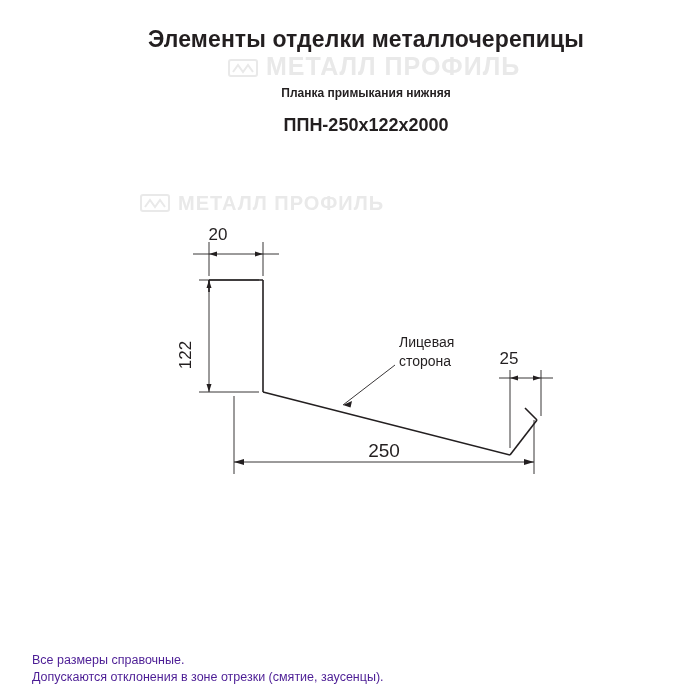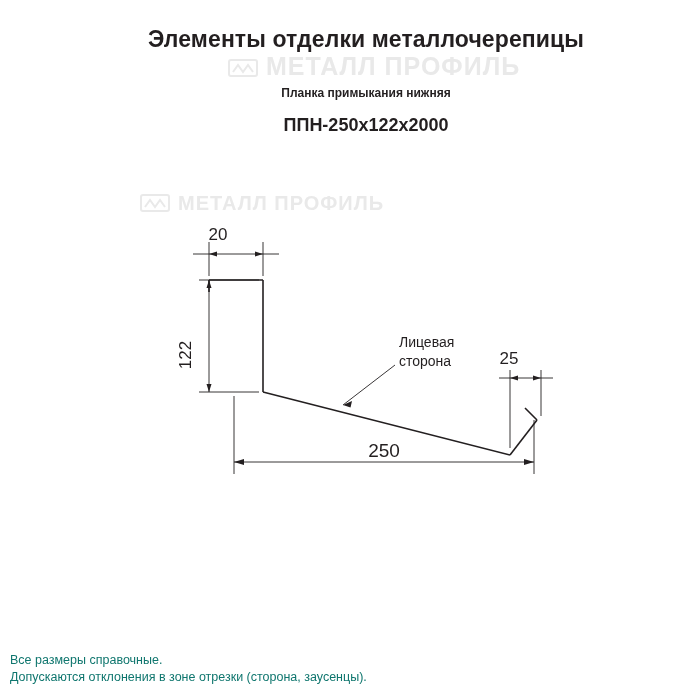--- a/index.html
+++ b/index.html
@@ -51,26 +51,26 @@
   .drawing {
     position: absolute;
     top: 180px;
     left: 0;
     width: 700px;
     height: 340px;
     margin-left: 13px;
   }
   .footer {
     position: absolute;
-    left: 10px;
+    left: 32px;
     bottom: 14px;
     width: 664px;
     font-size: 12.5px;
     line-height: 17px;
-    color: #0f766e;
+    color: #4c1d95;
   }
   .footer div {
     white-space: nowrap;
   }
   .wm {
     position: absolute;
     pointer-events: none;
     user-select: none;
     color: #e9e9e9;
     font-weight: bold;
@@ -185,16 +185,16 @@
         <path d="M 330 225 L 339 221 L 337.5 227.5 Z" fill="#231f20" stroke="none"></path>
       </g>
       <text x="386" y="167" font-size="14" text-anchor="start">Лицевая</text>
       <text x="386" y="186" font-size="14" text-anchor="start">сторона</text>
 
     </svg>
   </div>
 
   <div class="footer">
     <div>Все размеры справочные.</div>
-    <div>Допускаются отклонения в зоне отрезки (сторона, заусенцы).</div>
+    <div>Допускаются отклонения в зоне отрезки (смятие, заусенцы).</div>
   </div>
 
 </div>
 
 </body></html>

